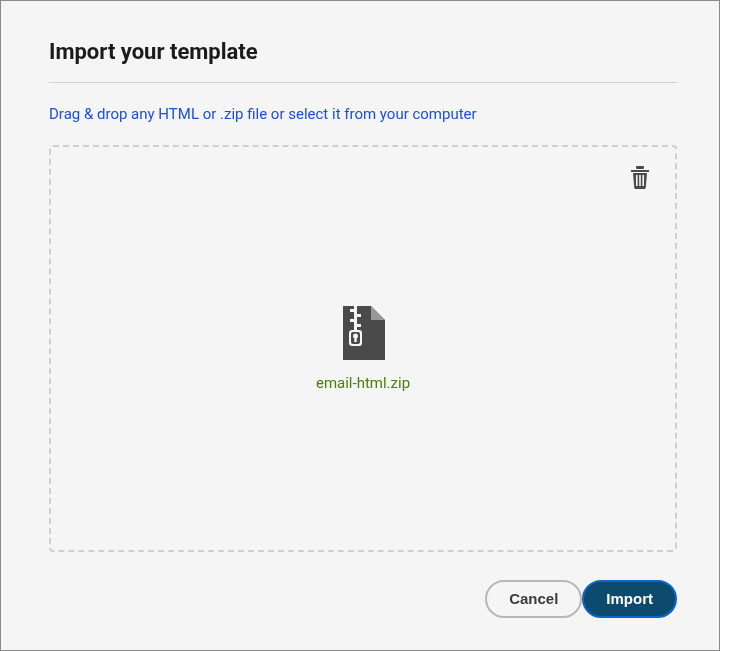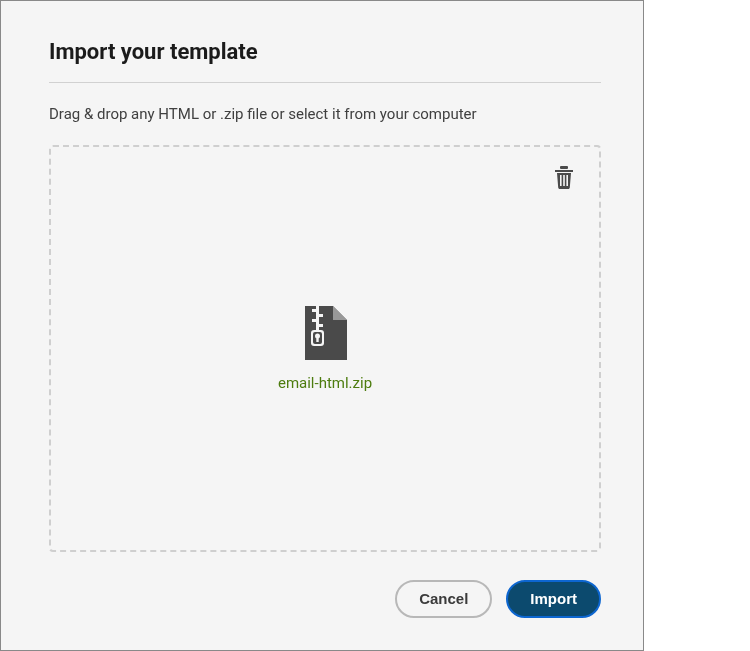--- a/index.html
+++ b/index.html
@@ -3,21 +3,21 @@
   <meta charset="utf-8">
   <style>
     * { box-sizing: border-box; margin: 0; padding: 0; }
     body {
       font-family: -apple-system, BlinkMacSystemFont, "Segoe UI", Roboto, Helvetica, Arial, sans-serif;
       background: #fff;
       width: 750px;
       height: 651px;
     }
     .dialog {
-      width: 644px;
+      width: 720px;
       height: 651px;
       border: 1px solid #898989;
       background: #f5f5f5;
       padding: 38px 42px 32px 48px;
       display: flex;
       flex-direction: column;
     }
     .dialog-title {
       font-size: 22px;
       font-weight: 700;
@@ -31,21 +31,21 @@
     }
     .section-title {
       font-size: 16px;
       font-weight: 700;
       color: #1b1b1b;
       margin-bottom: 4px;
     }
     .section-sub {
       font-size: 15px;
       font-weight: 400;
-      color: #404040;
+      color: #1d4ed8;
       margin-bottom: 22px;
     }
     .dropzone {
       position: relative;
       flex: 1;
       border: 2px dashed #cfcfcf;
       border-radius: 4px;
       background: #f5f5f5;
       display: flex;
       flex-direction: column;
@@ -75,21 +75,20 @@
       margin-bottom: 14px;
     }
     .file-icon svg { display: block; }
     .file-name {
       font-size: 15px;
       color: #4d7c0f;
     }
     .footer {
       display: flex;
       justify-content: flex-end;
-      gap: 14px;
       margin-top: 28px;
     }
     .btn {
       font-size: 15px;
       font-weight: 700;
       border-radius: 22px;
       padding: 8px 22px;
       cursor: pointer;
       line-height: 1.2;
     }

